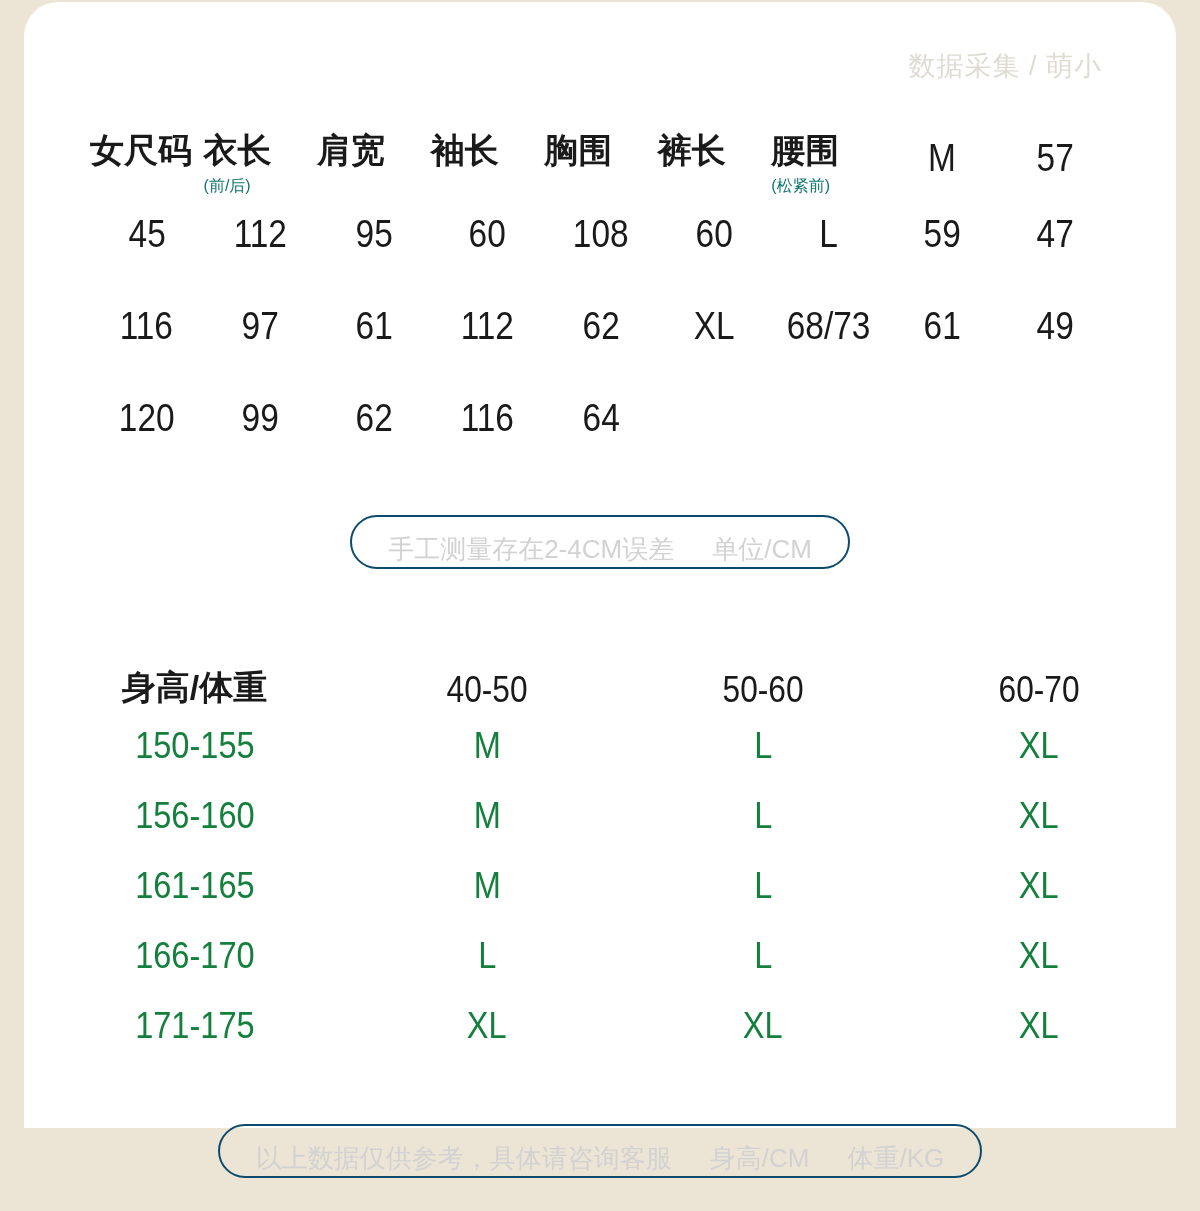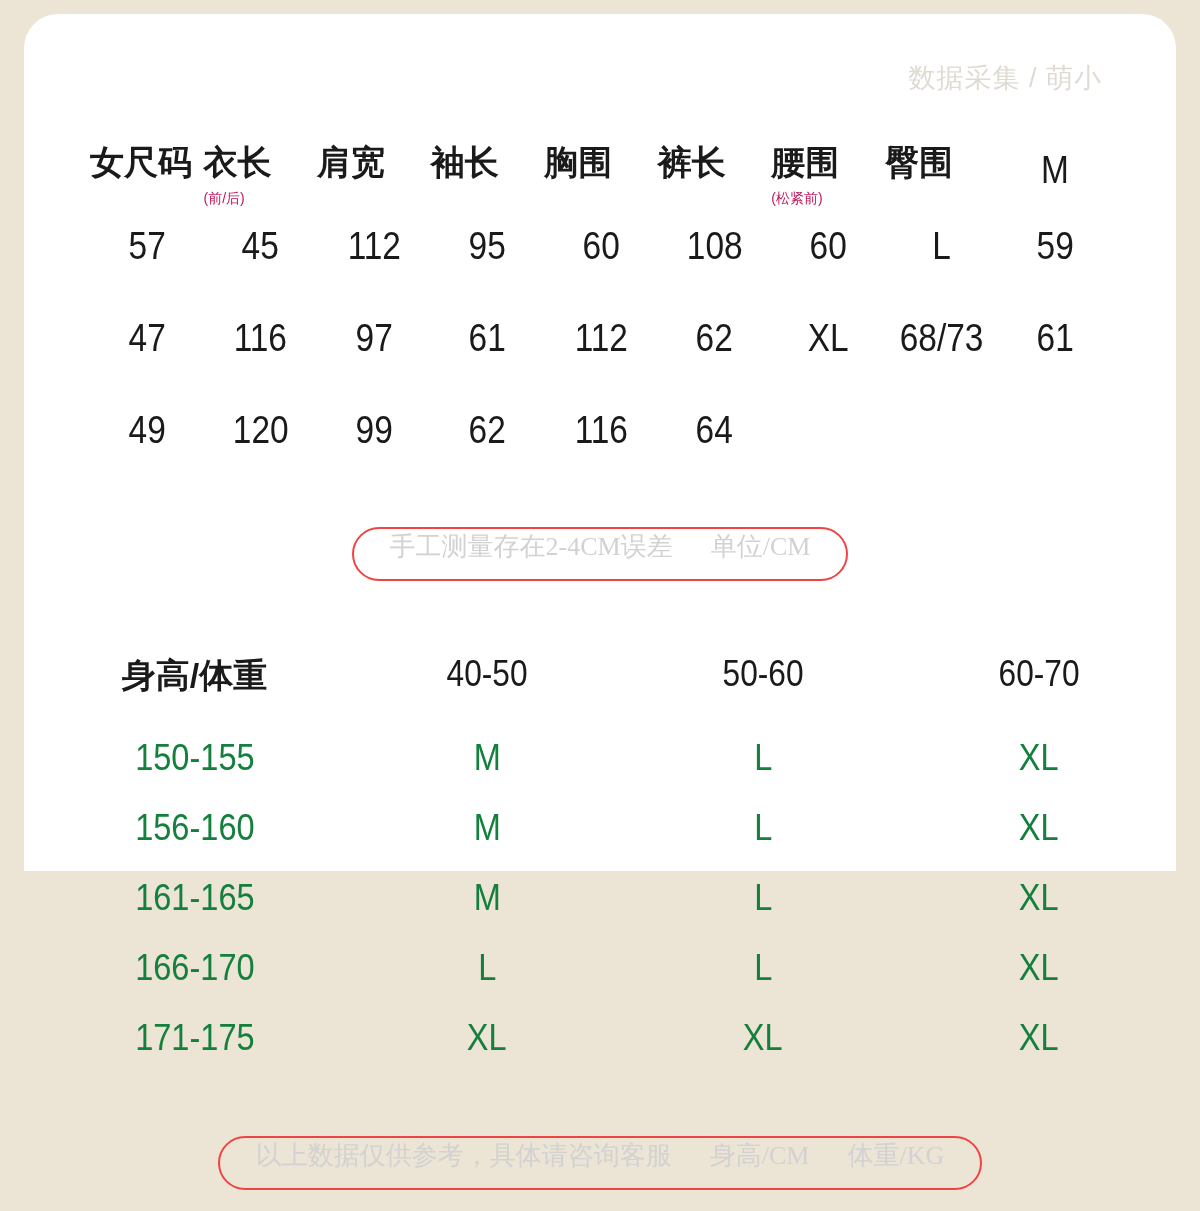--- a/index.html
+++ b/index.html
@@ -4,57 +4,56 @@
 <style>
   html, body { margin:0; padding:0; }
   body {
     width:1200px; height:1211px;
     background:#ece4d4;
     font-family:"Liberation Sans","DejaVu Sans",sans-serif;
     position:relative; overflow:hidden;
   }
   .card {
     position:absolute; left:24px; top:2px;
-    width:1152px; height:857px;
+    width:1152px; height:1126px;
     background:#ffffff;
     border-radius:34px 34px 0 0;
-    margin-top:12px;
   }
   .caption {
     position:absolute; top:46px; right:74px;
     font-size:27px; color:#dfdbd2; letter-spacing:1px;
     white-space:nowrap;
   }
   .size-table {
     margin:126px 64px 0 66px;
     display:grid;
     grid-template-columns:repeat(9,1fr);
     grid-template-rows:60px 92px 92px 92px;
   }
   .st-header { display:flex; flex-direction:column; align-items:flex-start; }
   .st-main { font-size:34px; font-weight:600; color:#1a1a1a; line-height:44px; white-space:nowrap; }
-  .st-sub  { font-size:14px; font-weight:400; color:#be185d; line-height:28px; white-space:nowrap; }
+  .st-sub  { font-size:16px; font-weight:400; color:#0f766e; line-height:28px; white-space:nowrap; }
   .st-cell { display:flex; align-items:center; justify-content:center; font-size:38px; color:#1a1a1a; }
   .cond { display:inline-block; transform:scaleX(0.88); white-space:nowrap; }
   .pill-row { display:flex; justify-content:center; }
   .pill {
-    display:flex; align-items:flex-start; gap:38px;
-    border:2px solid #ef4444; border-radius:27px;
+    display:flex; align-items:flex-end; gap:38px;
+    border:2px solid #0c4a6e; border-radius:27px;
     padding:0 36px; height:50px;
-    color:#d2d2d2; font-size:26px; white-space:nowrap;font-family:Liberation Serif, serif;
+    color:#d2d2d2; font-size:26px; white-space:nowrap;
   }
   .pill-1 { margin-top:51px; }
   .pill-2 { margin-top:63px; }
   .fit-table {
     margin:72px 0 0 16px;
     display:grid;
     grid-template-columns:309px 276px 276px 276px;
     grid-template-rows:repeat(6,70px);
   }
-  .ft-header { display:flex; align-items:flex-start; justify-content:center; font-size:34px; font-weight:600; color:#1a1a1a; }
+  .ft-header { display:flex; align-items:flex-end; justify-content:center; font-size:34px; font-weight:600; color:#1a1a1a; }
   .ft-hnum span { font-weight:500; font-size:36px; }
   .ft-cell { display:flex; align-items:center; justify-content:center; font-size:37px; font-weight:400; color:#15803d; }
 </style>
 </head>
 <body>
 
 <div class="card">
 
   <div class="caption">数据采集 / 萌小</div>
 
@@ -75,23 +74,20 @@
       <div class="st-header">
         <span class="st-main">胸围</span>
       </div>
       <div class="st-header">
         <span class="st-main">裤长</span>
       </div>
       <div class="st-header">
         <span class="st-main">腰围</span>
         <span class="st-sub">(松紧前)</span>
       </div>
-      <div class="st-header">
-        <span class="st-main">臀围</span>
-      </div>
       <div class="st-cell">
         <span class="cond">M</span>
       </div>
       <div class="st-cell">
         <span class="cond">57</span>
       </div>
       <div class="st-cell">
         <span class="cond">45</span>
       </div>
       <div class="st-cell">

